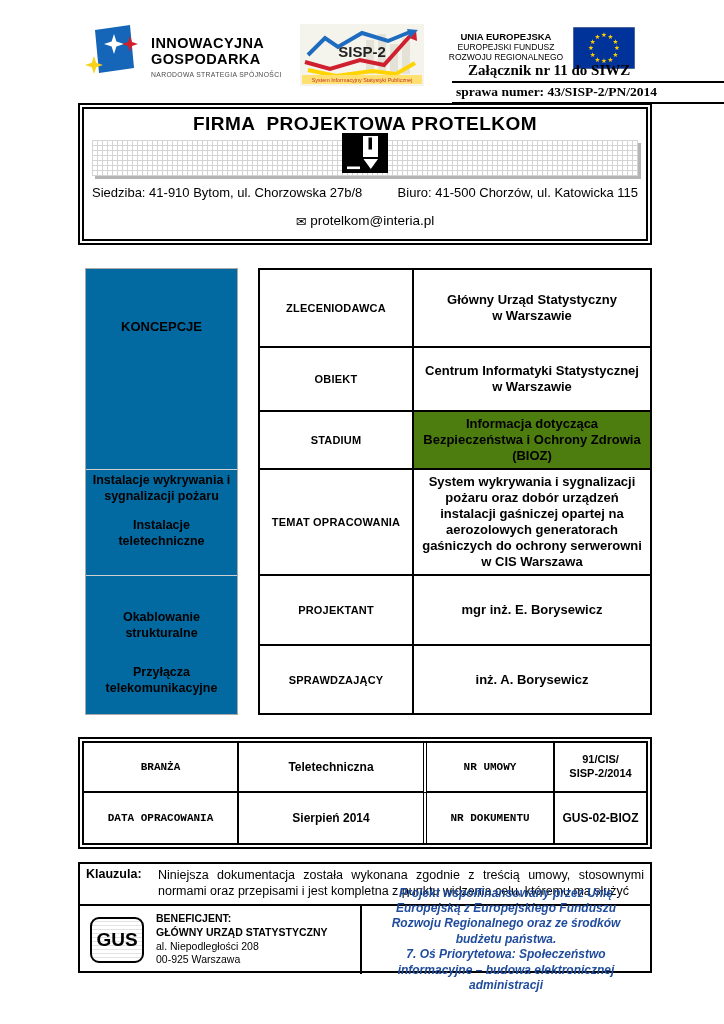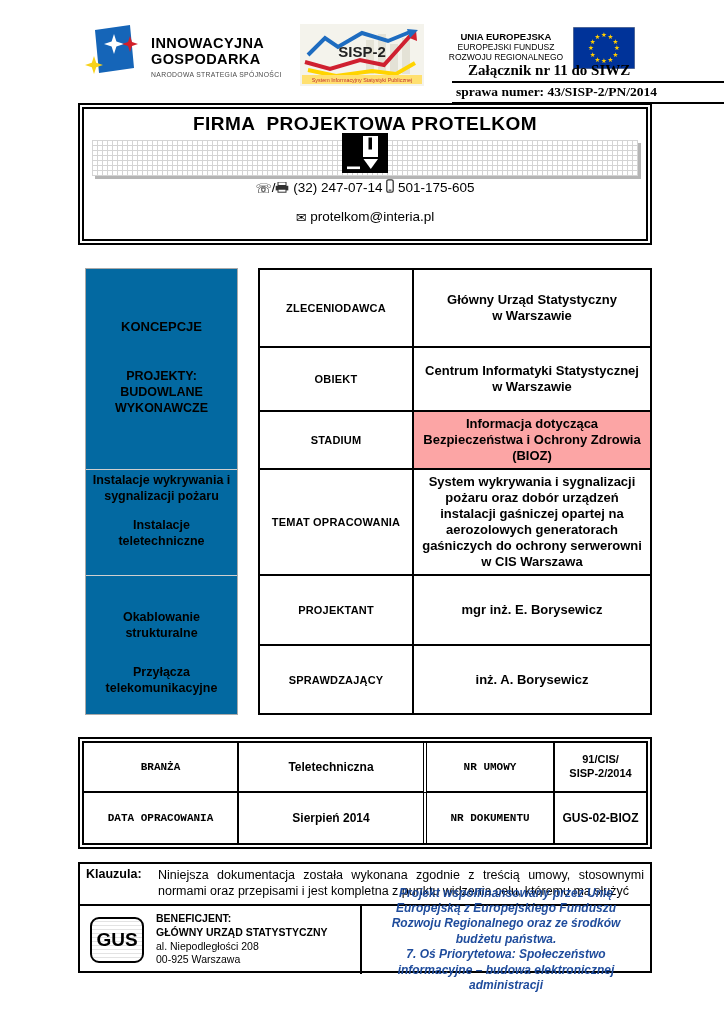--- a/index.html
+++ b/index.html
@@ -63,21 +63,21 @@
 
   .spec-table {
     position:absolute; left:258px; top:268px; width:394px; height:447px;
     display:grid; grid-template-columns:152px 1fr;
     grid-template-rows:76px 62px 56px 104px 68px 1fr;
     background:#000; gap:2px; border:2px solid #000;
   }
   .cell { background:#fff; display:flex; align-items:center; justify-content:center; text-align:center; }
   .cell-label { font-weight:bold; font-size:11px; letter-spacing:.2px; }
   .cell-value { font-weight:bold; font-size:13px; line-height:1.22; }
-  .cell-shaded { background:#fca5a5; }
+  .cell-shaded { background:#4d7c0f; }
 
   
   .info-table {
     position:absolute; left:78px; top:737px; width:574px; height:112px;
     border:6px double #000;
     display:grid; grid-template-columns:155px 188px 128px 1fr; grid-template-rows:1fr 1fr;
   }
   .bt-cell { display:flex; align-items:center; justify-content:center; text-align:center; background:#fff; }
   .bt-label { font-weight:bold; font-size:11px;font-family:Liberation Mono, monospace; }
   .bt-value { font-weight:bold; font-size:12px; line-height:1.25; }
@@ -183,45 +183,33 @@
       <span class="protelkom-logo">
         <svg width="46" height="42" viewBox="0 0 46 42">
           <rect x="0" y="0" width="46" height="40" fill="#000"></rect>
           <rect x="21" y="3" width="15" height="21" fill="#fff"></rect>
           <rect x="26.5" y="4.5" width="3.5" height="12" fill="#000"></rect>
           <polygon points="21.5,26 36,26 28.8,36" fill="#fff"></polygon>
           <rect x="5" y="33.5" width="13" height="2.6" fill="#fff"></rect>
         </svg>
       </span>
     </div>
-    <div class="phone-row">
-      <span class="ico glyph">☏</span><span>/</span><span class="ico"><svg width="14" height="11" viewBox="0 0 14 11">
-            <rect x="3" y="0" width="8" height="3.5" fill="none" stroke="#333" stroke-width="1"></rect>
-            <rect x="0.7" y="3.8" width="12.6" height="4.6" fill="#333"></rect>
-            <rect x="3" y="7.2" width="8" height="3" fill="#fff" stroke="#333" stroke-width="1"></rect>
-          </svg></span>
-      <span>(32) 247-07-14</span>
-      <span class="ico"><svg width="8" height="14" viewBox="0 0 8 14">
-            <rect x="0.8" y="0.8" width="6.4" height="12.4" rx="1.6" fill="none" stroke="#333" stroke-width="1.3"></rect>
-            <rect x="2.6" y="10.6" width="2.8" height="1.1" fill="#333"></rect>
-          </svg></span>
-      <span>501-175-605</span>
+    <div class="addr-row">
+      <span>Siedziba: 41-910 Bytom, ul. Chorzowska 27b/8</span>
+      <span>Biuro: 41-500 Chorzów,  ul. Katowicka 115</span>
     </div>
     <div class="email-row">
       <span class="ico glyph">✉</span>
       <span>protelkom@interia.pl</span>
     </div>
   </div>
 
   <div class="sidebar">
     <div class="sb-sec sb-1">
       <div class="sb-item-koncepcje pre">KONCEPCJE</div>
-      <div class="pre">PROJEKTY:
-BUDOWLANE
-WYKONAWCZE</div>
     </div>
     <div class="sb-sec sb-2">
       <div class="pre">Instalacje wykrywania i
 sygnalizacji pożaru</div>
       <div class="pre sb-gap1">Instalacje
 teletechniczne</div>
     </div>
     <div class="sb-sec sb-3">
       <div class="pre">Okablowanie strukturalne</div>
       <div class="pre sb-gap2">Przyłącza

